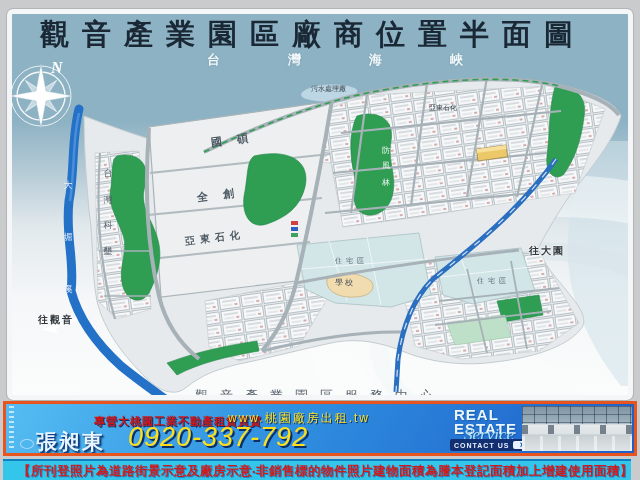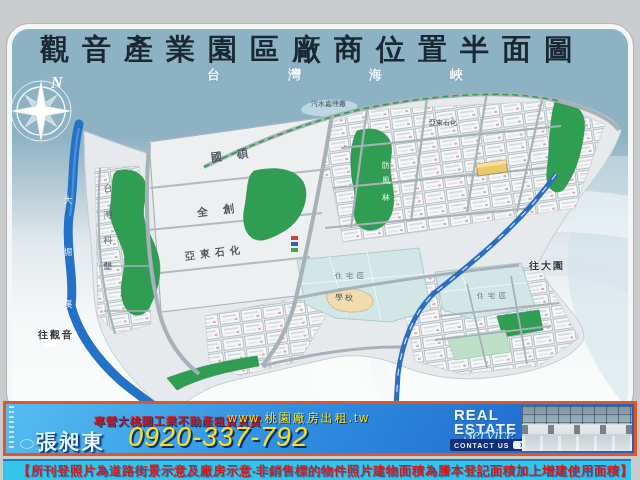--- a/index.html
+++ b/index.html
@@ -3,22 +3,22 @@
 <meta charset="utf-8">
 <style>
   html,body{margin:0;padding:0;}
   body{
     width:640px;height:480px;position:relative;overflow:hidden;
     background:#c9cbcc;
     font-family:"Liberation Sans", sans-serif;
   }
   
   .map-card{
-    position:absolute;left:7px;top:24px;width:616px;height:381px;
-    border:5px solid #f4f6f7;border-radius:22px;
+    position:absolute;left:7px;top:9px;width:616px;height:381px;
+    border:5px solid #f4f6f7;border-radius:6px;
     outline:1px solid #b2b5b7;
     background:linear-gradient(180deg,#8db2c3 0%,#8db2c3 28%,#b7ccd7 42%,#e2e9ed 56%,#f5f7f8 75%,#fbfcfc 100%);
     overflow:hidden;
   }
   .map-title{
     position:absolute;left:28px;top:1px;z-index:5;
     font-family:"Liberation Serif", serif;font-weight:600;
     font-size:29px;letter-spacing:13px;color:#1a2836;white-space:nowrap;
   }
   .map-svg{position:absolute;left:0;top:0;width:616px;height:381px;}

